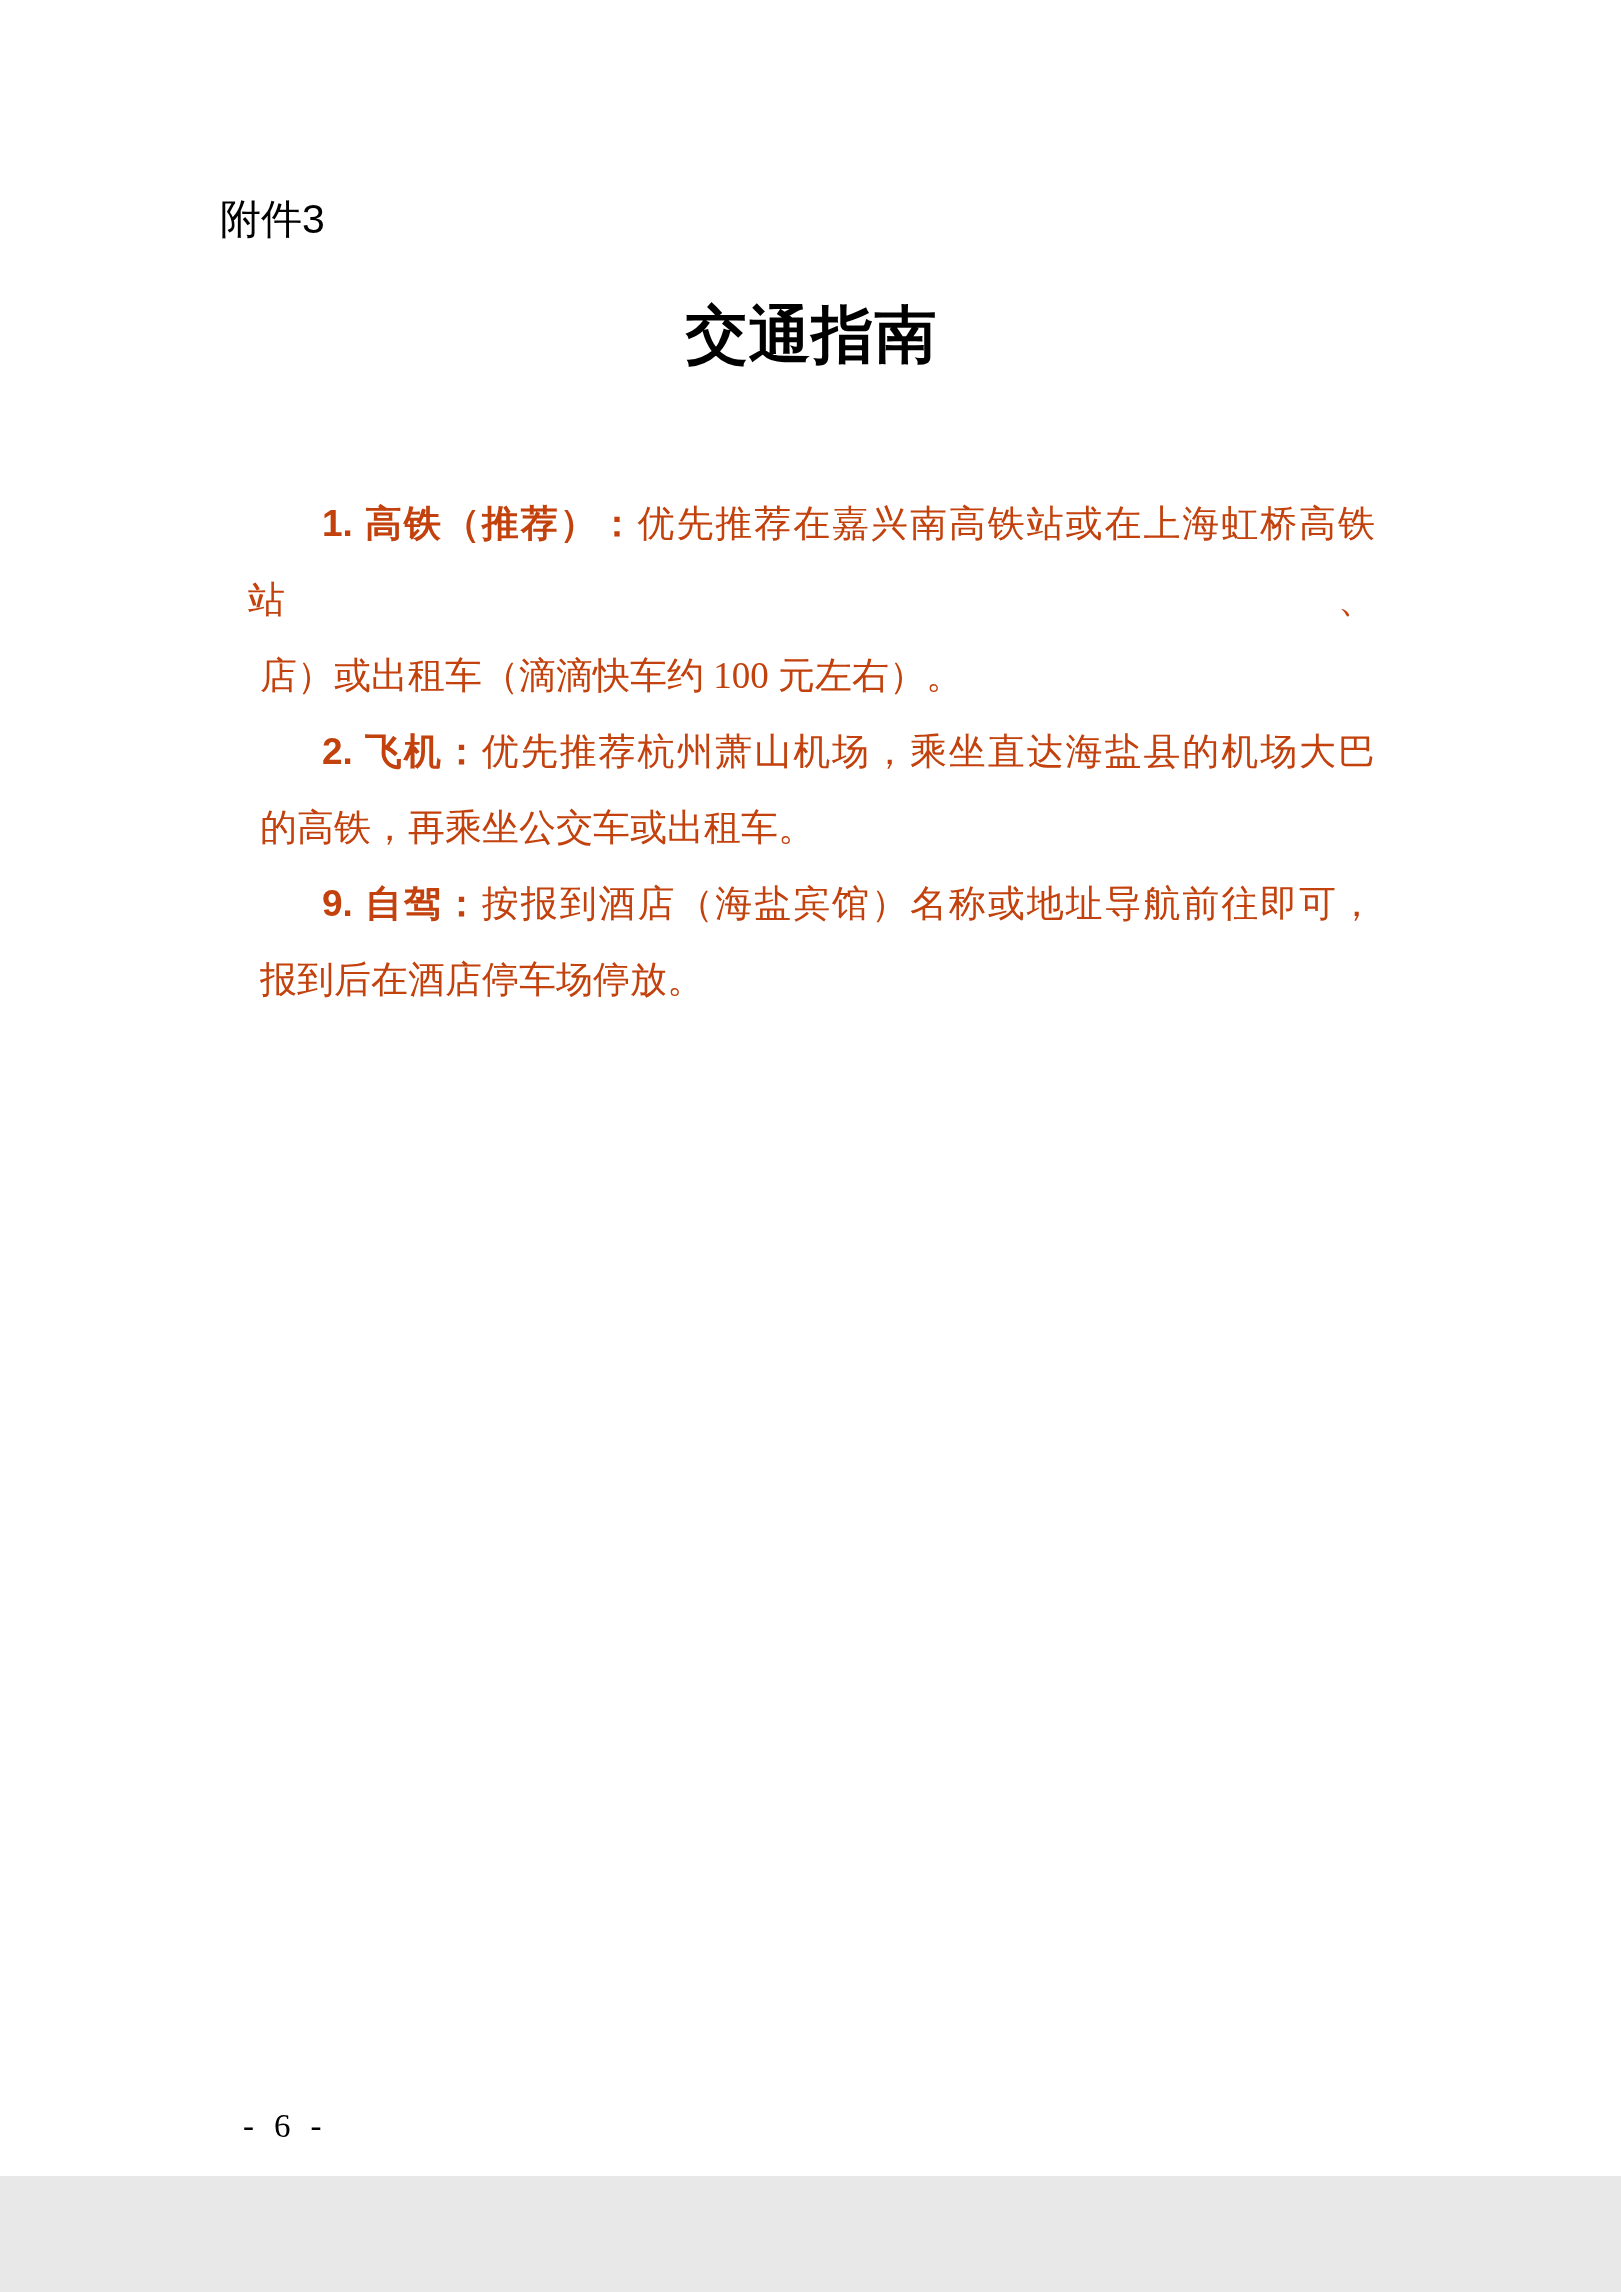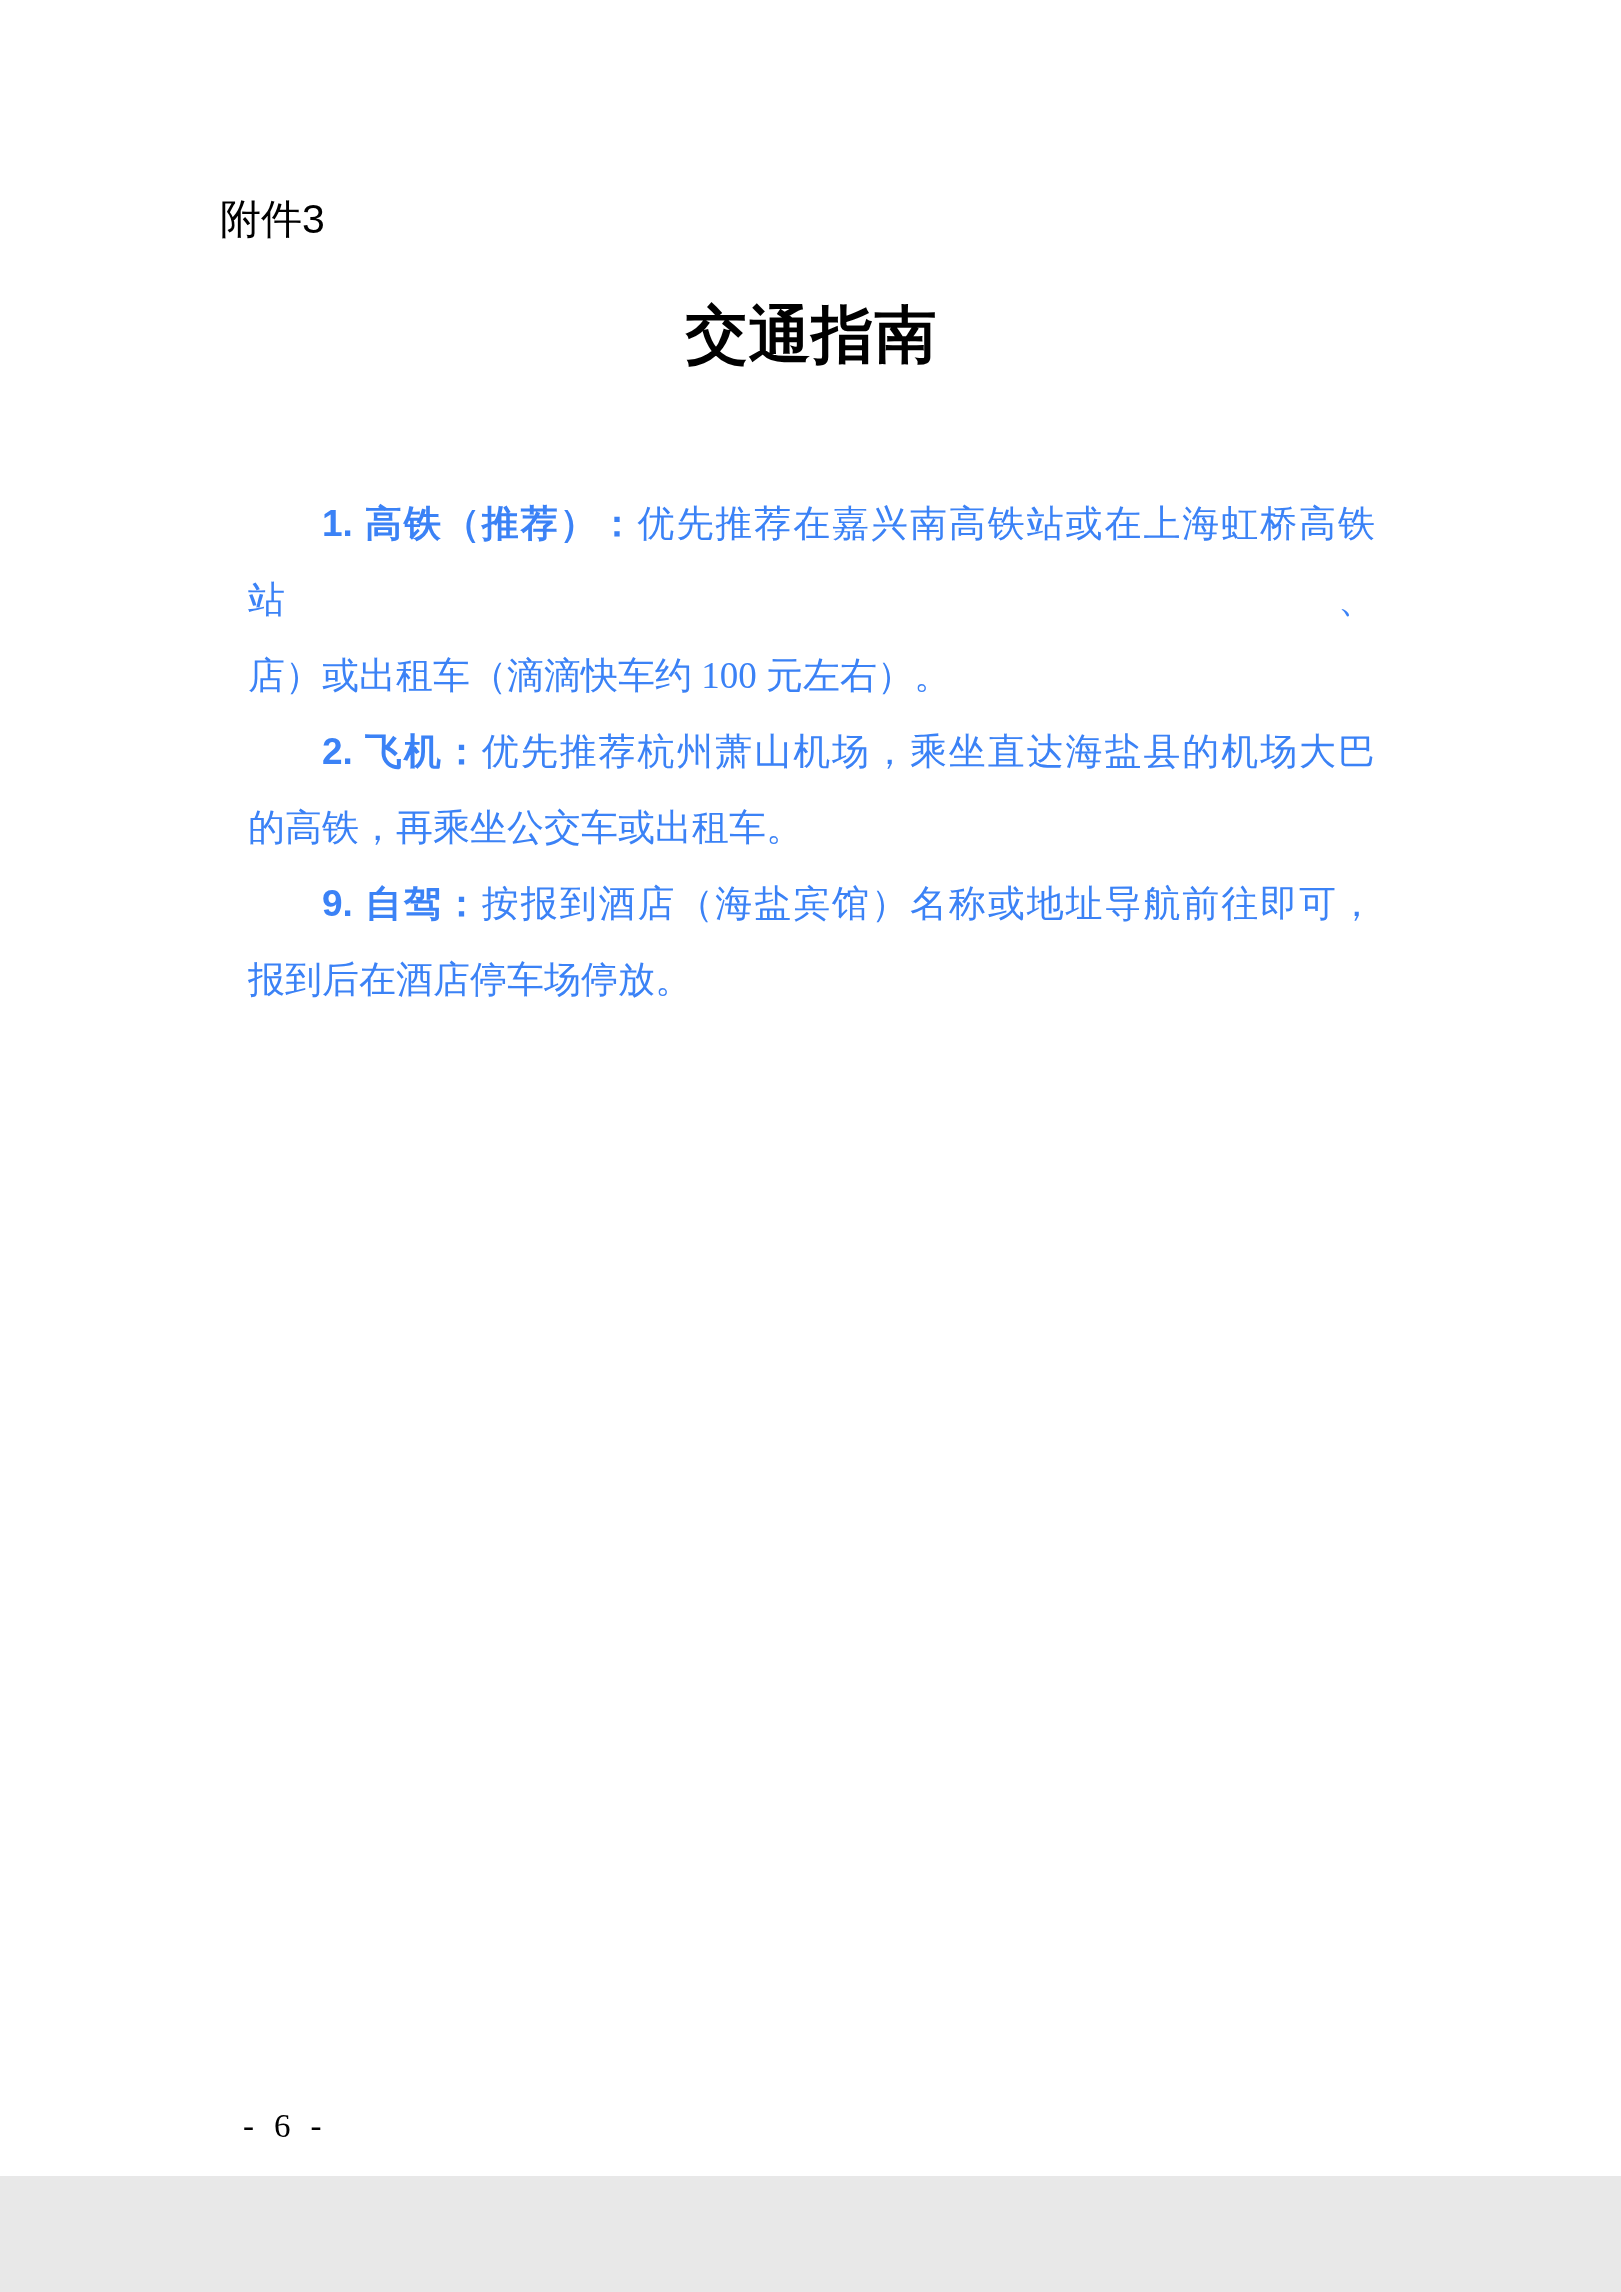--- a/index.html
+++ b/index.html
@@ -40,30 +40,31 @@
     letter-spacing: 1px;
     color: #000000;
   }
   .doc-body {
     position: absolute;
     left: 248px;
     top: 486px;
     width: 1127px;
     font-size: 37px;
     line-height: 76px;
-    color: #3b82f6;
+    color: #c2410c;
   }
   .para { margin: 0; padding: 0; }
   .line {
     text-align: justify;
     text-align-last: justify;
     white-space: normal;
   }
   .line.last {
     text-align-last: left;
+    margin-left: 12px;
   }
   .line.indent {
     text-indent: 74px;
   }
   .lead {
     font-family: "Liberation Sans", "DejaVu Sans", sans-serif;
     font-weight: bold;
   }
   .pageno {
     position: absolute;

